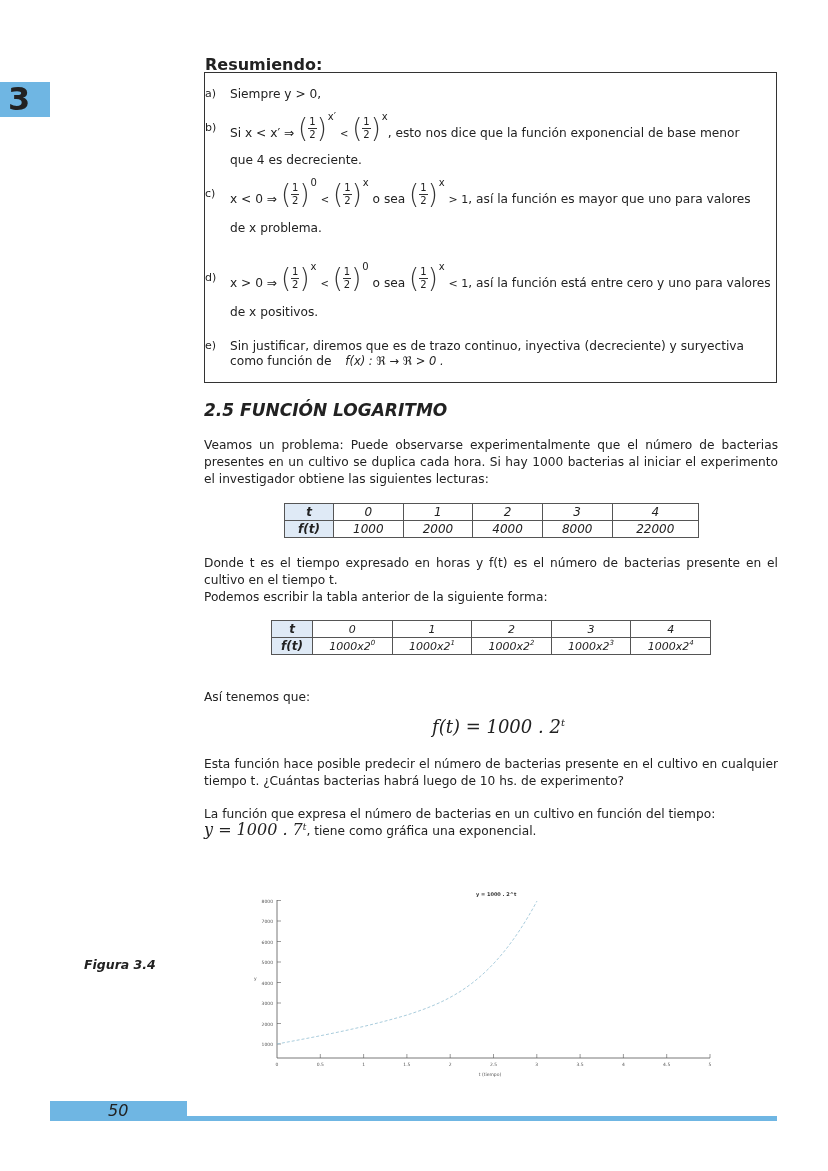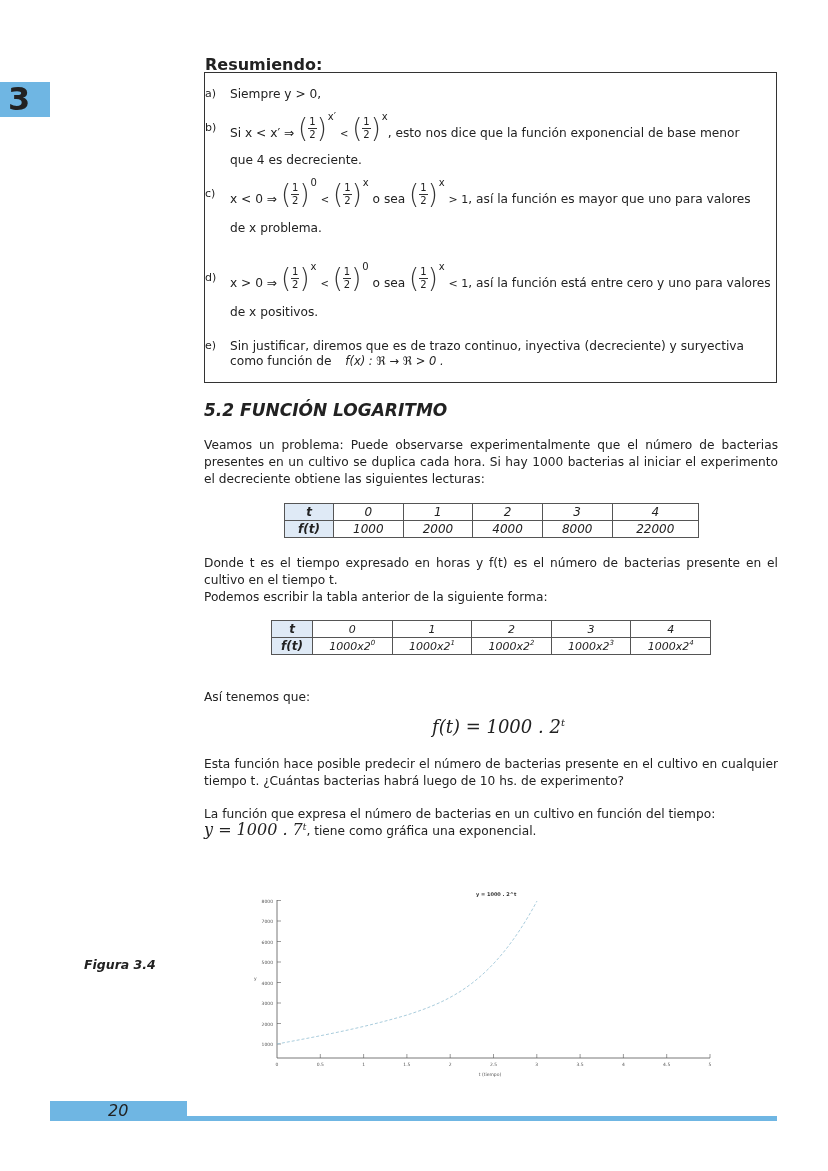--- a/index.html
+++ b/index.html
@@ -152,22 +152,22 @@
   <div class="item" style="top:266px;">
     <span class="lbl">e)</span>
     <span class="txt">Sin justificar, diremos que es de trazo continuo, inyectiva (decreciente) y suryectiva</span>
     <span class="txt" style="top:15px;">
       <span>como función de</span>
       <span style="font-style:italic; margin-left:10px; font-size:11.5px;">f(x) : ℜ → ℜ &gt; 0 .</span>
     </span>
   </div>
 </div>
 
-<div class="abs section-title">5.2 FUNCIÓN LOGARITMO</div>
-<div class="abs para" style="top:437px;">Veamos un problema: Puede observarse experimentalmente que el número de bacterias presentes en un cultivo se duplica cada hora. Si hay 1000 bacterias al iniciar el experimento el decreciente obtiene las siguientes lecturas:</div>
+<div class="abs section-title">2.5 FUNCIÓN LOGARITMO</div>
+<div class="abs para" style="top:437px;">Veamos un problema: Puede observarse experimentalmente que el número de bacterias presentes en un cultivo se duplica cada hora. Si hay 1000 bacterias al iniciar el experimento el investigador obtiene las siguientes lecturas:</div>
 
 <table class="data" style="left:284px; top:503px; width:415px;">
   <tbody>
       <tr>
     <td class="hdr" style="width:48px;">t</td>
     <td>0</td>
     <td>1</td>
     <td>2</td>
     <td>3</td>
     <td>4</td>
@@ -266,15 +266,15 @@
     <line x1="470" x2="470" y1="178" y2="174" stroke="#555" stroke-width="0.6"></line>
       <text class="tick" x="470" y="186" text-anchor="middle">5</text>
   </g>
   <text class="tick" x="250" y="196" text-anchor="middle">t (tiempo)</text>
   <text x="236" y="16" style="font-size:5px; font-weight:bold; fill:#333; font-family:'DejaVu Sans',sans-serif;">y = 1000 . 2^t</text>
 
   <path d="M37,164 C80,156 123,148 167,135 C210,121 253,103 297,21" fill="none" stroke="#9fc6d8" stroke-width="0.9" stroke-dasharray="3,2"></path>
 </svg>
 
 <div class="abs footer-tab">
-  <span class="footer-num">20</span>
+  <span class="footer-num">50</span>
 </div>
 <div class="abs footer-line"></div>
 
 </body></html>

